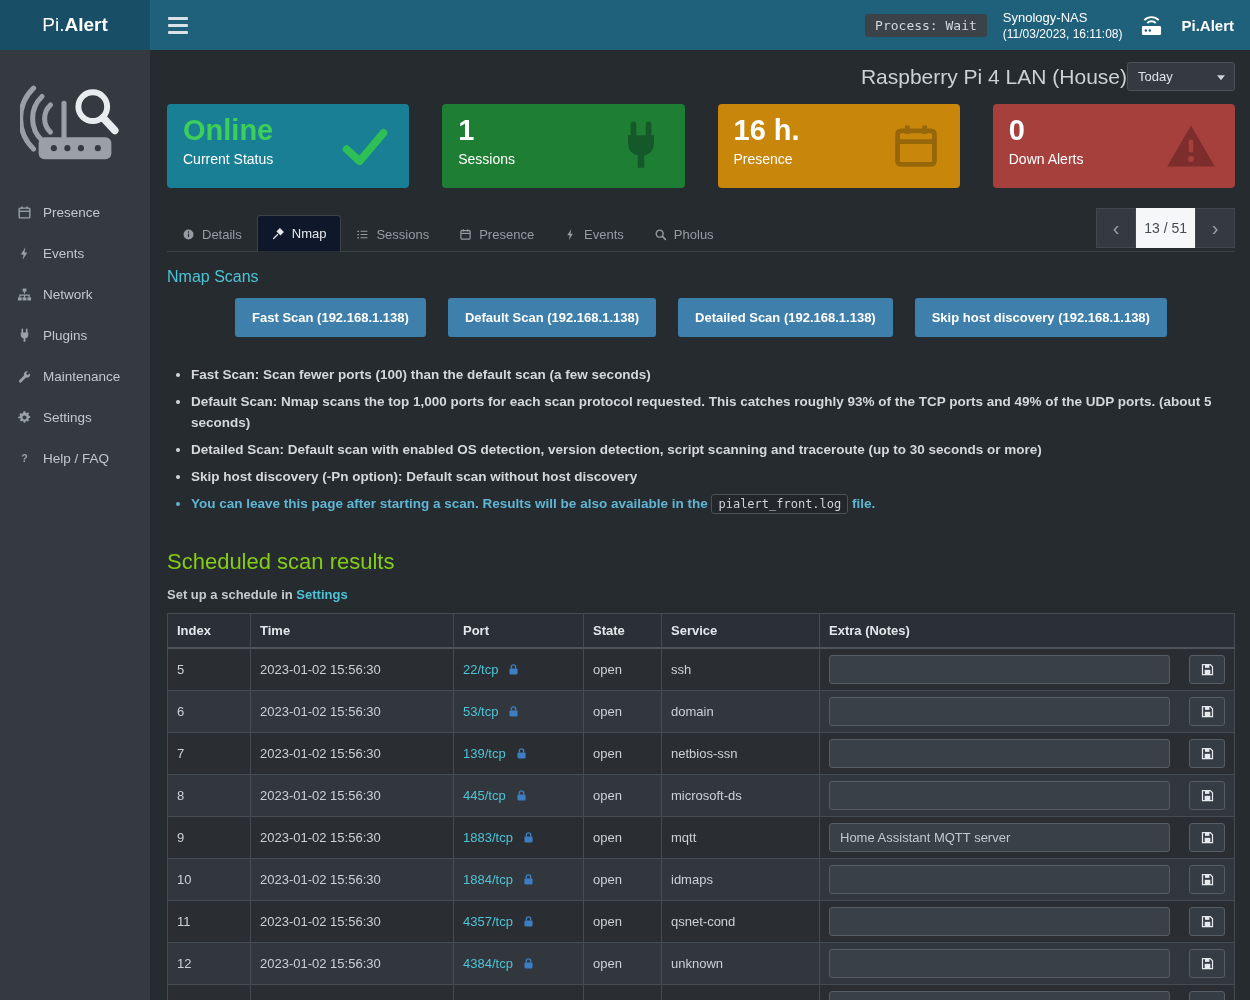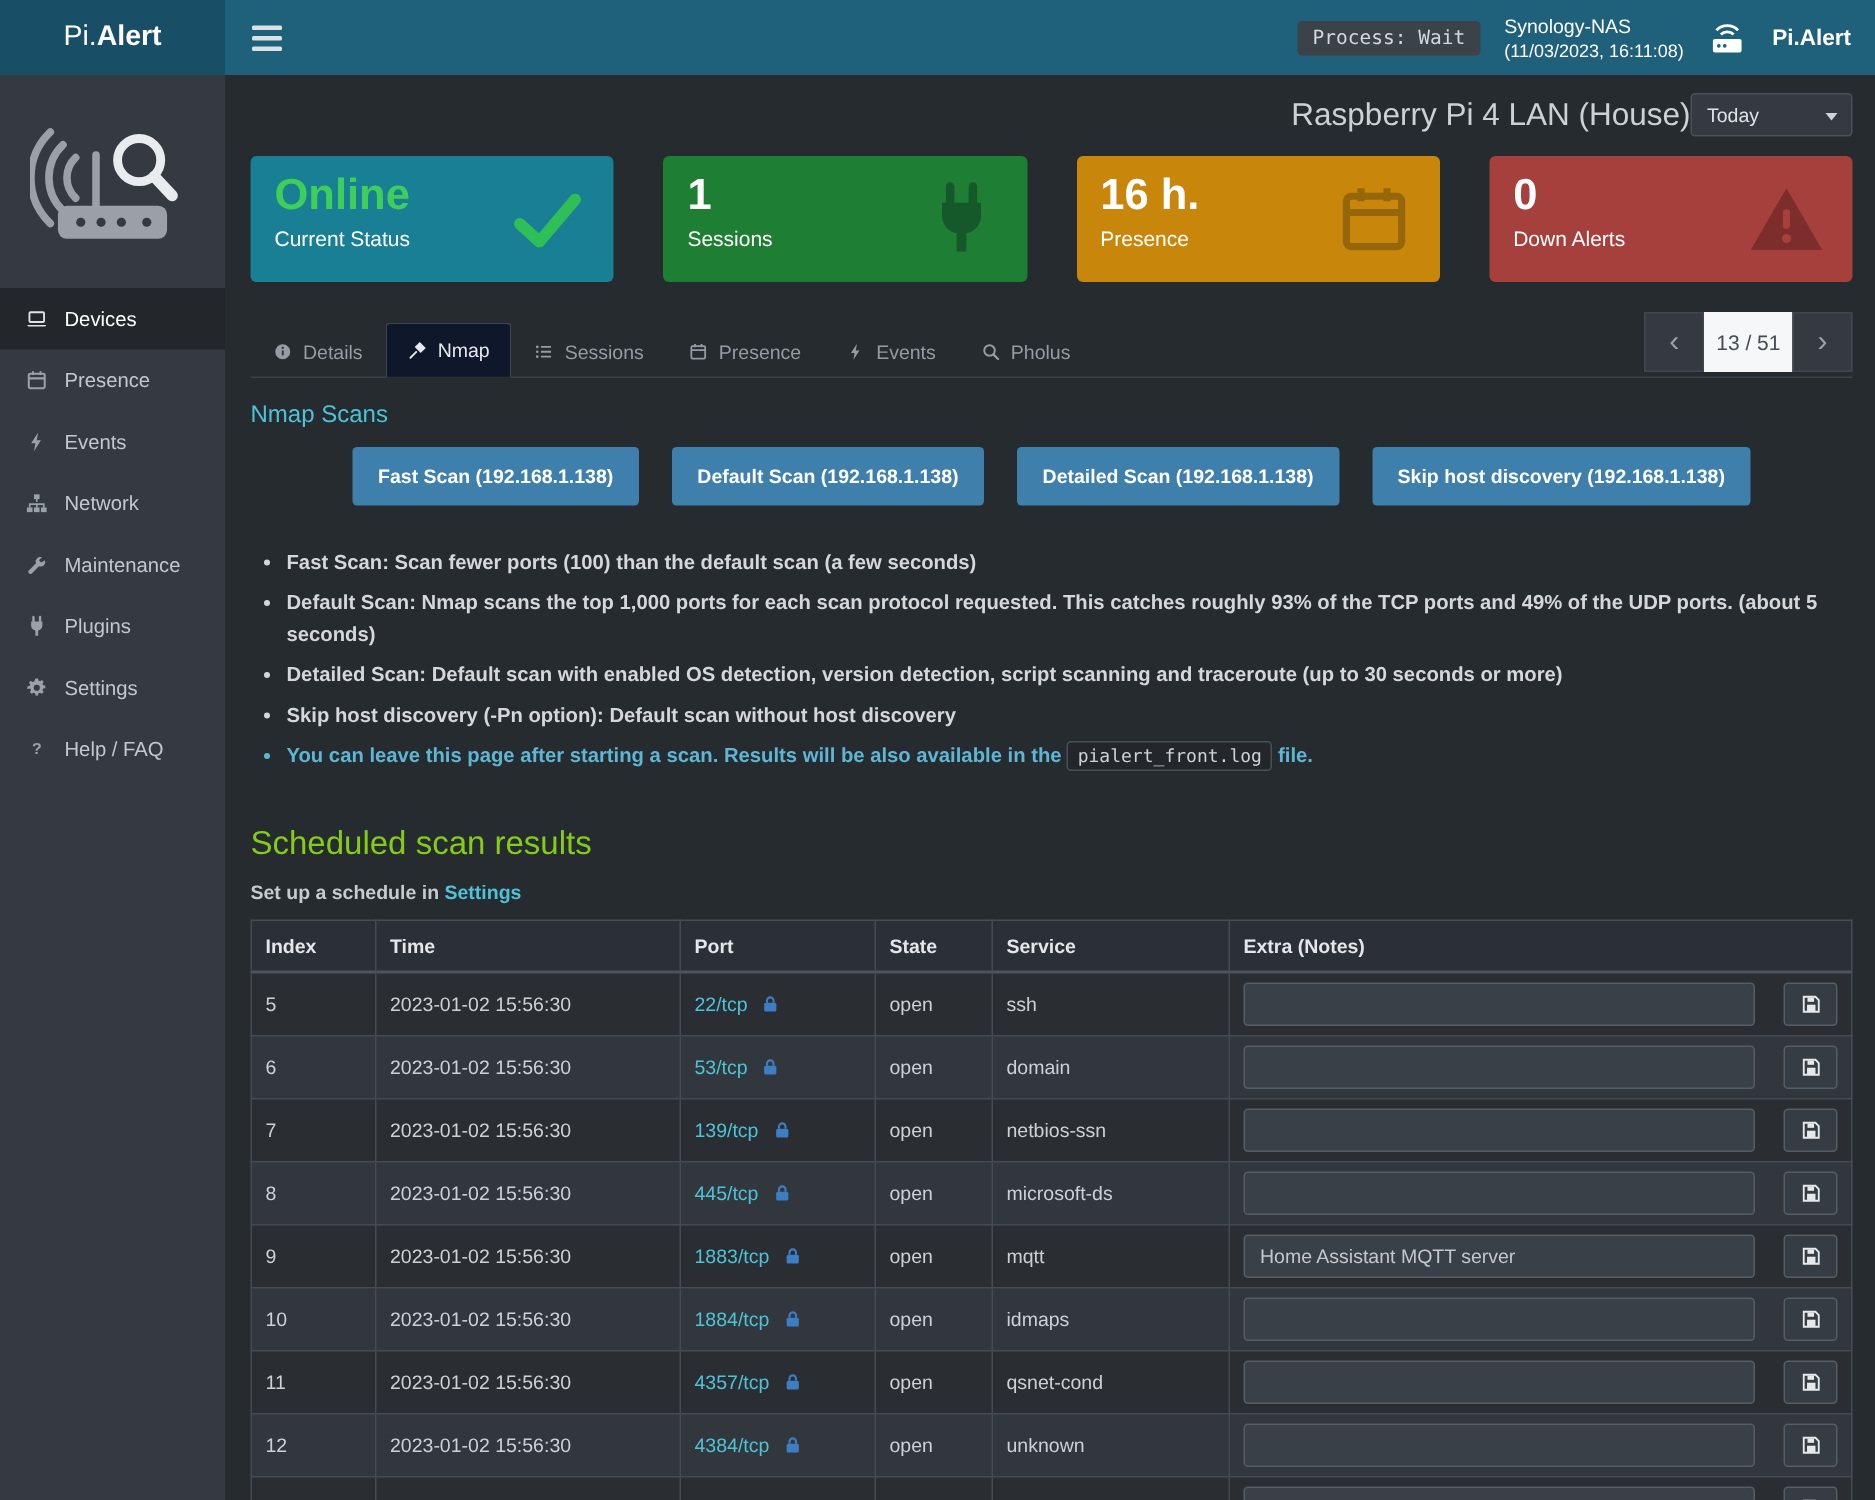--- a/index.html
+++ b/index.html
@@ -138,29 +138,20 @@
           <rect x="22" y="64" width="86" height="26" rx="7" fill="#9aa0a6"></rect>
           <circle cx="40" cy="77" r="3.6" fill="#343a40"></circle>
           <circle cx="56" cy="77" r="3.6" fill="#343a40"></circle>
           <circle cx="72" cy="77" r="3.6" fill="#343a40"></circle>
           <circle cx="92" cy="77" r="3.6" fill="#343a40"></circle>
           <circle cx="86" cy="28" r="17" fill="rgba(52,58,64,0.25)" stroke="#e9ecef" stroke-width="7"></circle>
           <line x1="98" y1="41" x2="112" y2="56" stroke="#e9ecef" stroke-width="9" stroke-linecap="round"></line>
         </svg>
       </div>
     <nav id="sidebar-nav">
-        <div class="side-item active">
-          <span class="icon">
-            <svg viewBox="0 0 24 24">
-              <rect x="4.2" y="5" width="15.6" height="10.5" rx="1.2" fill="none" stroke="currentColor" stroke-width="2"></rect>
-              <path d="M1.8 18.6h20.4L21 20.2H3z" fill="currentColor"></path>
-            </svg>
-          </span>
-          <span>Devices</span>
-        </div>
         <div class="side-item">
           <span class="icon">
             <svg viewBox="0 0 24 24">
               <rect x="3.5" y="5" width="17" height="15.5" rx="1.5" fill="none" stroke="currentColor" stroke-width="2.2"></rect>
               <path d="M3.5 10h17" stroke="currentColor" stroke-width="2.2"></path>
               <path d="M8 2.5v4M16 2.5v4" stroke="currentColor" stroke-width="2.2"></path>
             </svg>
           </span>
           <span>Presence</span>
         </div>
@@ -180,33 +171,33 @@
               <rect x="9" y="16.5" width="6" height="5" fill="currentColor"></rect>
               <rect x="16.5" y="16.5" width="6" height="5" fill="currentColor"></rect>
               <path d="M12 7.5v3M4.5 16.5V13h15v3.5M12 13v3.5" fill="none" stroke="currentColor" stroke-width="1.8"></path>
             </svg>
           </span>
           <span>Network</span>
         </div>
         <div class="side-item">
           <span class="icon">
             <svg viewBox="0 0 24 24">
-              <path d="M20.8 7.2a5 5 0 0 1-6.4 6.4l-7.1 7.1a2.3 2.3 0 1 1-3.2-3.2l7.1-7.1a5 5 0 0 1 6.4-6.4l-3.2 3.2 2.4 2.4z" fill="currentColor"></path>
-            </svg>
-          </span>
-          <span>Maintenance</span>
+              <path d="M8.5 2v5M15.5 2v5" stroke="currentColor" stroke-width="2.6" stroke-linecap="round"></path>
+              <path d="M6 7h12v4a5.5 5.5 0 0 1-4.5 5.4V22h-3v-5.6A5.5 5.5 0 0 1 6 11z" fill="currentColor"></path>
+            </svg>
+          </span>
+          <span>Plugins</span>
         </div>
         <div class="side-item">
           <span class="icon">
             <svg viewBox="0 0 24 24">
-              <path d="M8.5 2v5M15.5 2v5" stroke="currentColor" stroke-width="2.6" stroke-linecap="round"></path>
-              <path d="M6 7h12v4a5.5 5.5 0 0 1-4.5 5.4V22h-3v-5.6A5.5 5.5 0 0 1 6 11z" fill="currentColor"></path>
-            </svg>
-          </span>
-          <span>Plugins</span>
+              <path d="M20.8 7.2a5 5 0 0 1-6.4 6.4l-7.1 7.1a2.3 2.3 0 1 1-3.2-3.2l7.1-7.1a5 5 0 0 1 6.4-6.4l-3.2 3.2 2.4 2.4z" fill="currentColor"></path>
+            </svg>
+          </span>
+          <span>Maintenance</span>
         </div>
         <div class="side-item">
           <span class="icon">
             <svg viewBox="0 0 24 24">
               <path fill-rule="evenodd" fill="currentColor" d="M10.6 2h2.8l.4 2.3c.6.2 1.2.4 1.7.7l1.9-1.3 2 2-1.3 1.9c.3.5.5 1.1.7 1.7l2.3.4v2.8l-2.3.4c-.2.6-.4 1.2-.7 1.7l1.3 1.9-2 2-1.9-1.3c-.5.3-1.1.5-1.7.7l-.4 2.3h-2.8l-.4-2.3c-.6-.2-1.2-.4-1.7-.7l-1.9 1.3-2-2 1.3-1.9c-.3-.5-.5-1.1-.7-1.7L2 13.4v-2.8l2.3-.4c.2-.6.4-1.2.7-1.7L3.7 6.6l2-2 1.9 1.3c.5-.3 1.1-.5 1.7-.7zM12 8.7a3.3 3.3 0 1 0 0 6.6 3.3 3.3 0 0 0 0-6.6z"></path>
             </svg>
           </span>
           <span>Settings</span>
         </div>
         <div class="side-item">

